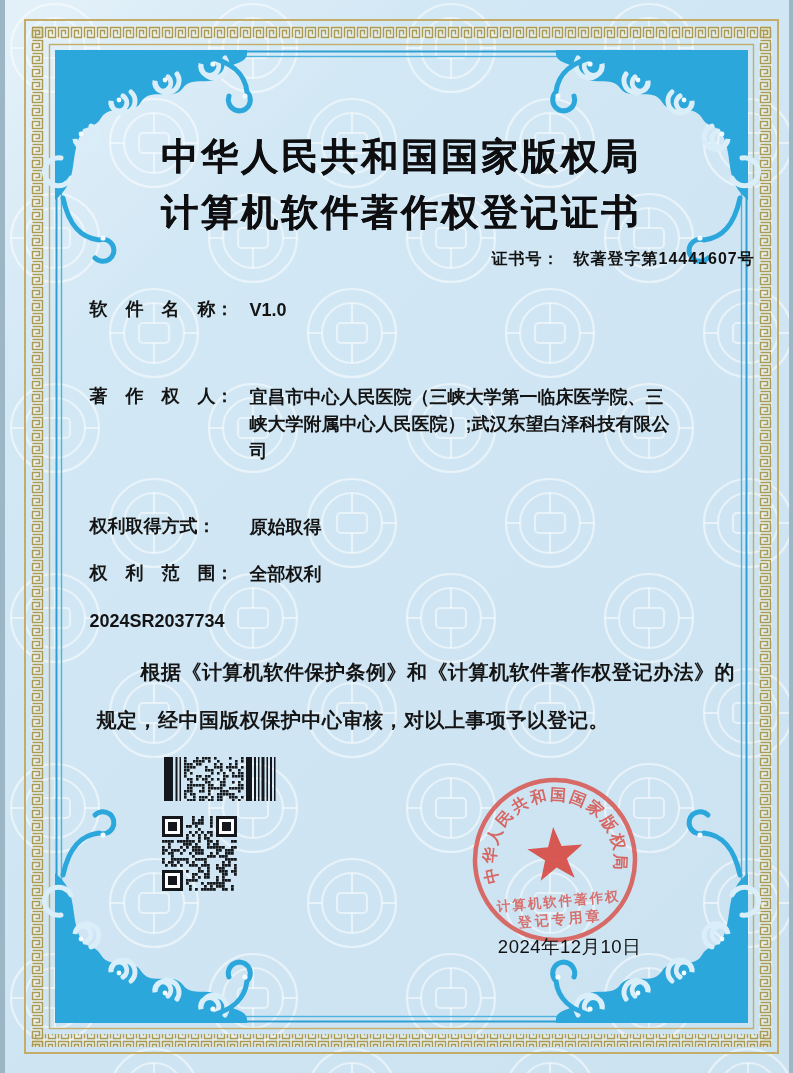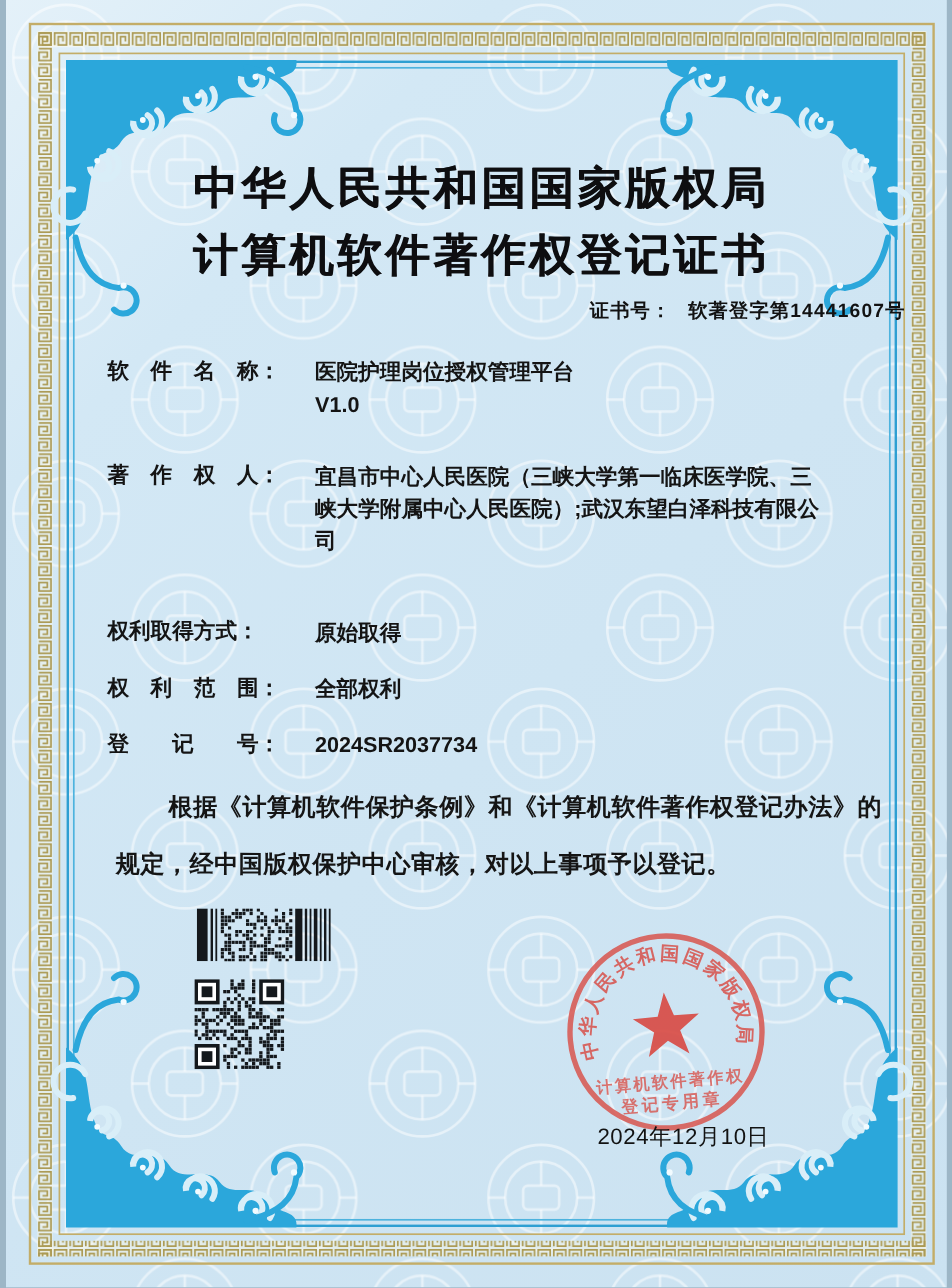--- a/index.html
+++ b/index.html
@@ -20,21 +20,21 @@
     font-weight:900;font-size:37px;letter-spacing:3px;color:#0e0e10;
     text-shadow:0.6px 0 0 currentColor;
     white-space:nowrap;
   }
   .certno{
     left:487px;top:249px;display:flex;gap:14px;
     font-size:16px;font-weight:700;letter-spacing:1px;white-space:nowrap;justify-content:space-between;
   }
   .field-row{
     left:85px;display:flex;align-items:flex-start;
-    font-size:18px;font-weight:700;color:#141414;gap:13px;
+    font-size:18px;font-weight:700;color:#141414;
   }
   .row-label{width:160px;flex:none;white-space:nowrap;}
   .row-value{line-height:27px;white-space:nowrap;}
   .row-value div{white-space:nowrap;}
   .stmt{
     font-size:20px;font-weight:600;letter-spacing:0.5px;color:#151515;white-space:nowrap;
   }
   .date{
     left:470px;top:934px;width:190px;text-align:center;
     font-size:18.5px;font-weight:400;letter-spacing:0.5px;white-space:nowrap;
@@ -130,21 +130,20 @@
   <div class="abs title" style="top:188px">计算机软件著作权登记证书</div>
 
   <div class="abs certno">
     <span>证书号：</span>
     <span>软著登字第14441607号</span>
   </div>
 
   <div class="abs field-row" style="top:297px">
     <div class="row-label">软　件　名　称：</div>
     <div class="row-value">
-      <div>医院护理岗位授权管理平台</div>
       <div>V1.0</div>
     </div>
   </div>
 
   <div class="abs field-row" style="top:384px">
     <div class="row-label">著　作　权　人：</div>
     <div class="row-value">
       <div>宜昌市中心人民医院（三峡大学第一临床医学院、三</div>
       <div>峡大学附属中心人民医院）;武汉东望白泽科技有限公</div>
       <div>司</div>
@@ -155,21 +154,20 @@
     <div class="row-label">权利取得方式：</div>
     <div class="row-value">原始取得</div>
   </div>
 
   <div class="abs field-row" style="top:561px">
     <div class="row-label">权　利　范　围：</div>
     <div class="row-value">全部权利</div>
   </div>
 
   <div class="abs field-row" style="top:608px">
-    <div class="row-label">登　　记　　号：</div>
     <div class="row-value">2024SR2037734</div>
   </div>
 
   <div class="abs stmt" style="left:136px;top:659px">根据《计算机软件保护条例》和《计算机软件著作权登记办法》的</div>
   <div class="abs stmt" style="left:92px;top:707px">规定，经中国版权保护中心审核，对以上事项予以登记。</div>
 
   <svg id="barcode" class="abs code" style="left:159px;top:757px" width="112" height="44" viewBox="0 0 112 44">
       <rect x="0" y="0" width="9" height="44" fill="#14181c"></rect>
       <rect x="11.5" y="0" width="2" height="44" fill="#14181c"></rect>
       <rect x="15.5" y="0" width="1.5" height="44" fill="#14181c"></rect>

